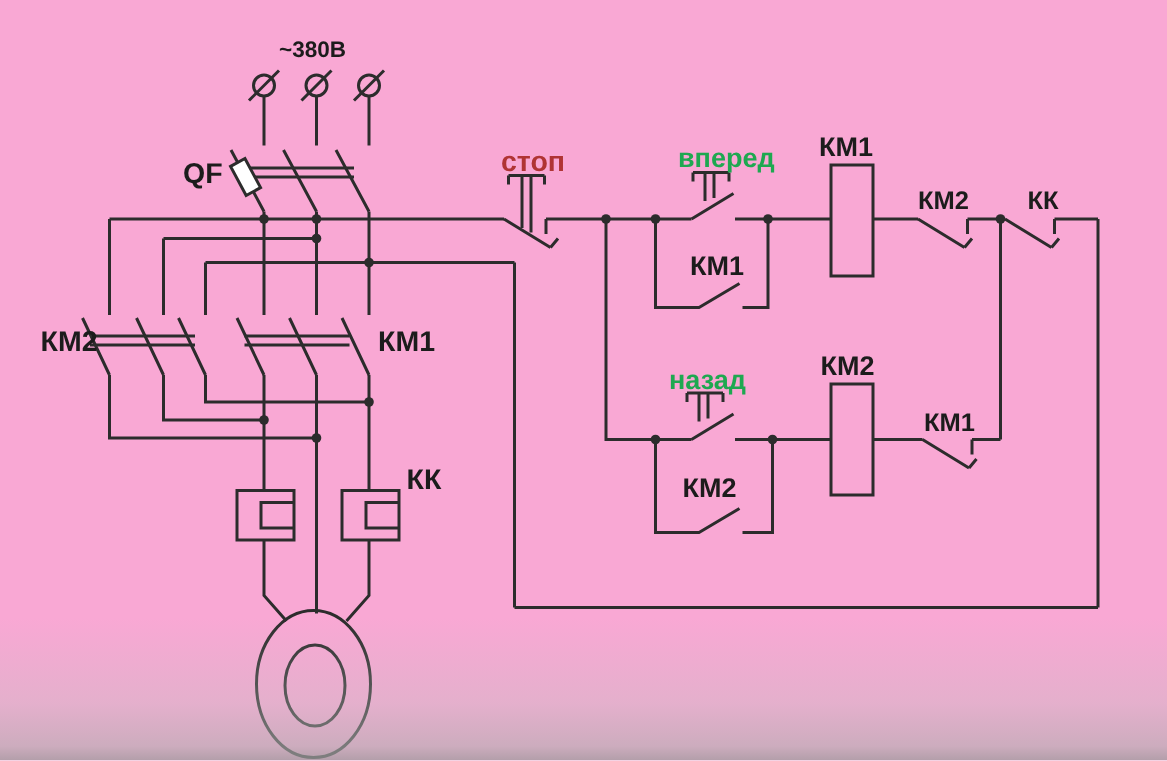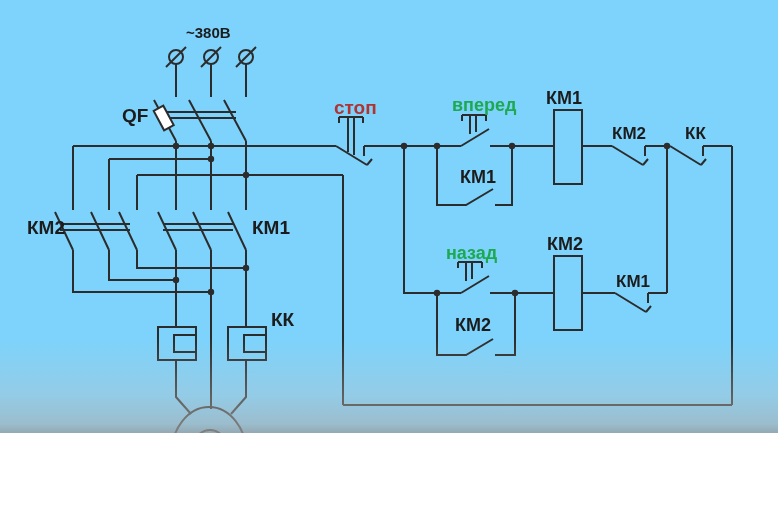--- a/index.html
+++ b/index.html
@@ -1,16 +1,16 @@
 <!DOCTYPE html>
 <html><head>
 <meta charset="utf-8">
 <style>
   html,body{margin:0;padding:0;background:#ffffff;}
-  .stage{position:relative;width:778px;height:433px;background:#7dd3fc;overflow:hidden;
+  .stage{position:relative;width:778px;height:507px;background:#f9a8d4;overflow:hidden;
          font-family:"Liberation Sans",sans-serif;}
   .stage svg{position:absolute;left:0;top:0;}
   .footer-fade{position:absolute;left:0;bottom:0;width:778px;height:95px;pointer-events:none;
     background:linear-gradient(180deg, rgba(200,200,200,0) 0%, rgba(190,190,190,0.35) 60%,
                rgba(175,175,175,0.6) 90%, rgba(155,155,155,0.75) 100%);}
   text{font-family:"Liberation Sans",sans-serif;font-weight:700;}
 </style>
 </head>
 <body>
 

